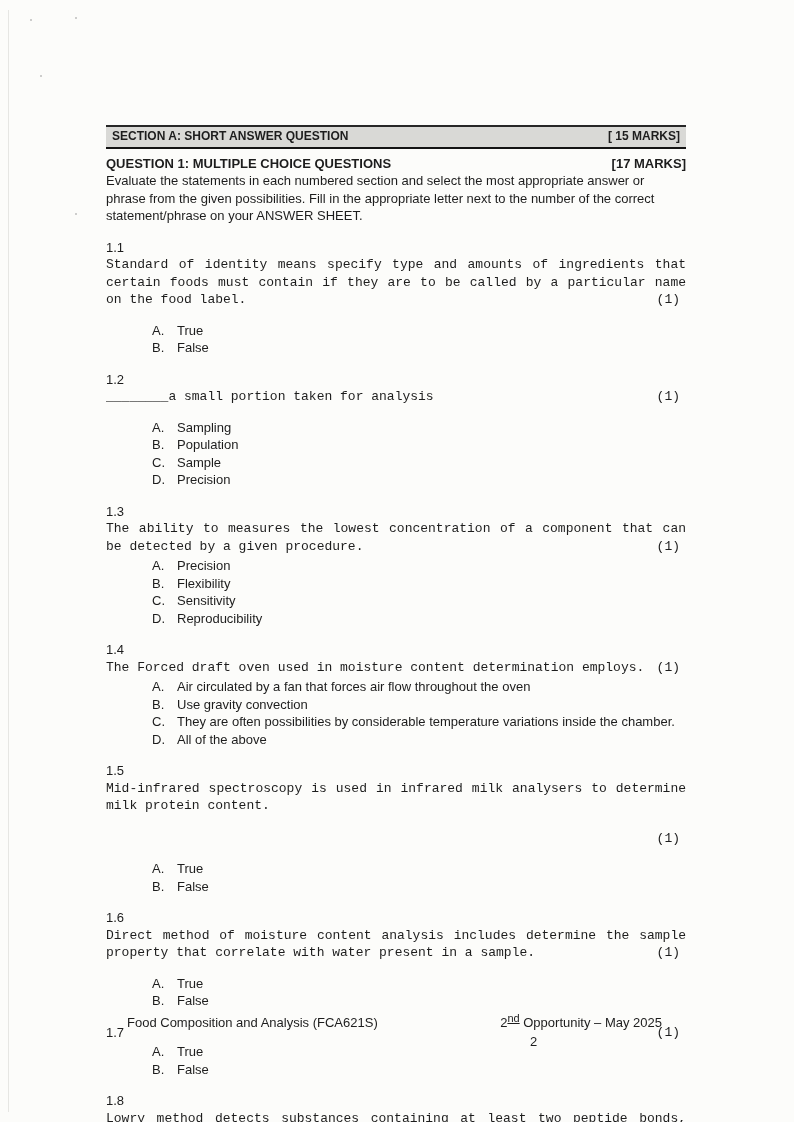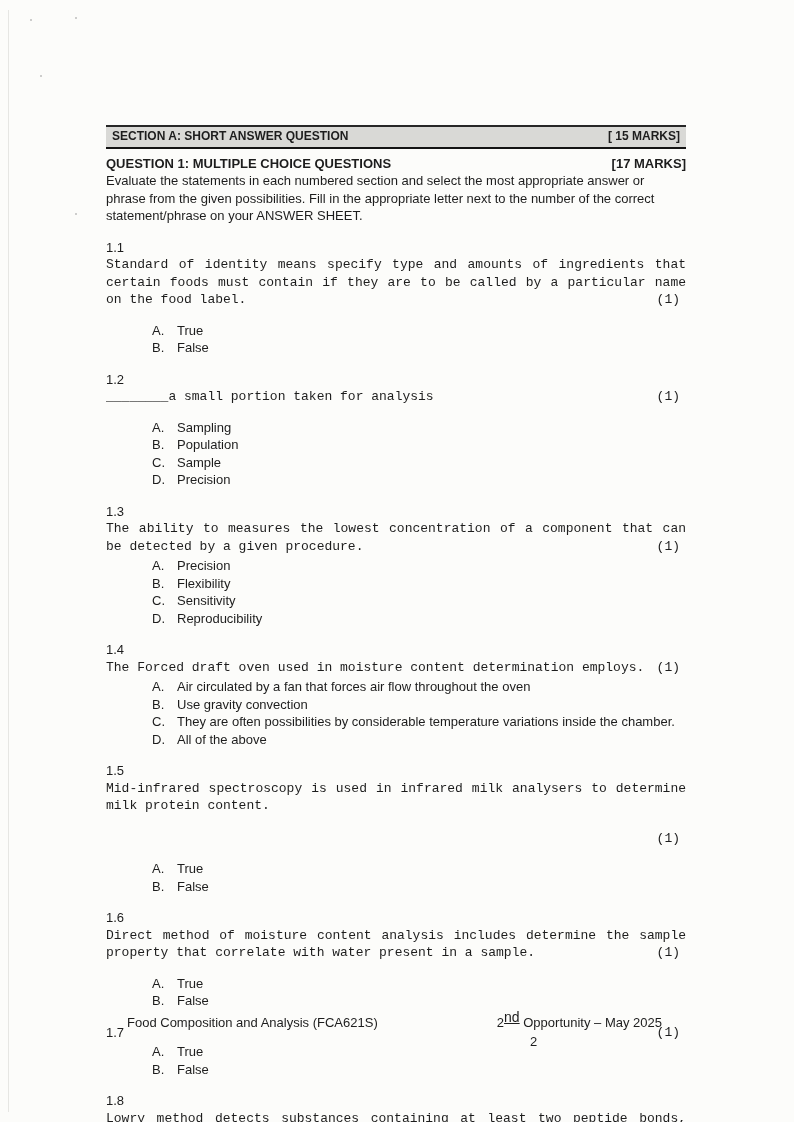--- a/index.html
+++ b/index.html
@@ -118,21 +118,21 @@
     left: 127px;
     top: 0;
   }
   .footer-opportunity {
     position: absolute;
     right: 132px;
     top: 0;
     text-align: right;
   }
   .footer-opportunity sup {
-    font-size: 14px;
+    font-size: 11px;
     vertical-align: super;
     line-height: 0;
     text-decoration: underline;
   }
   .footer-page {
     position: absolute;
     left: 530px;
     top: 19px;
   }
 </style>

